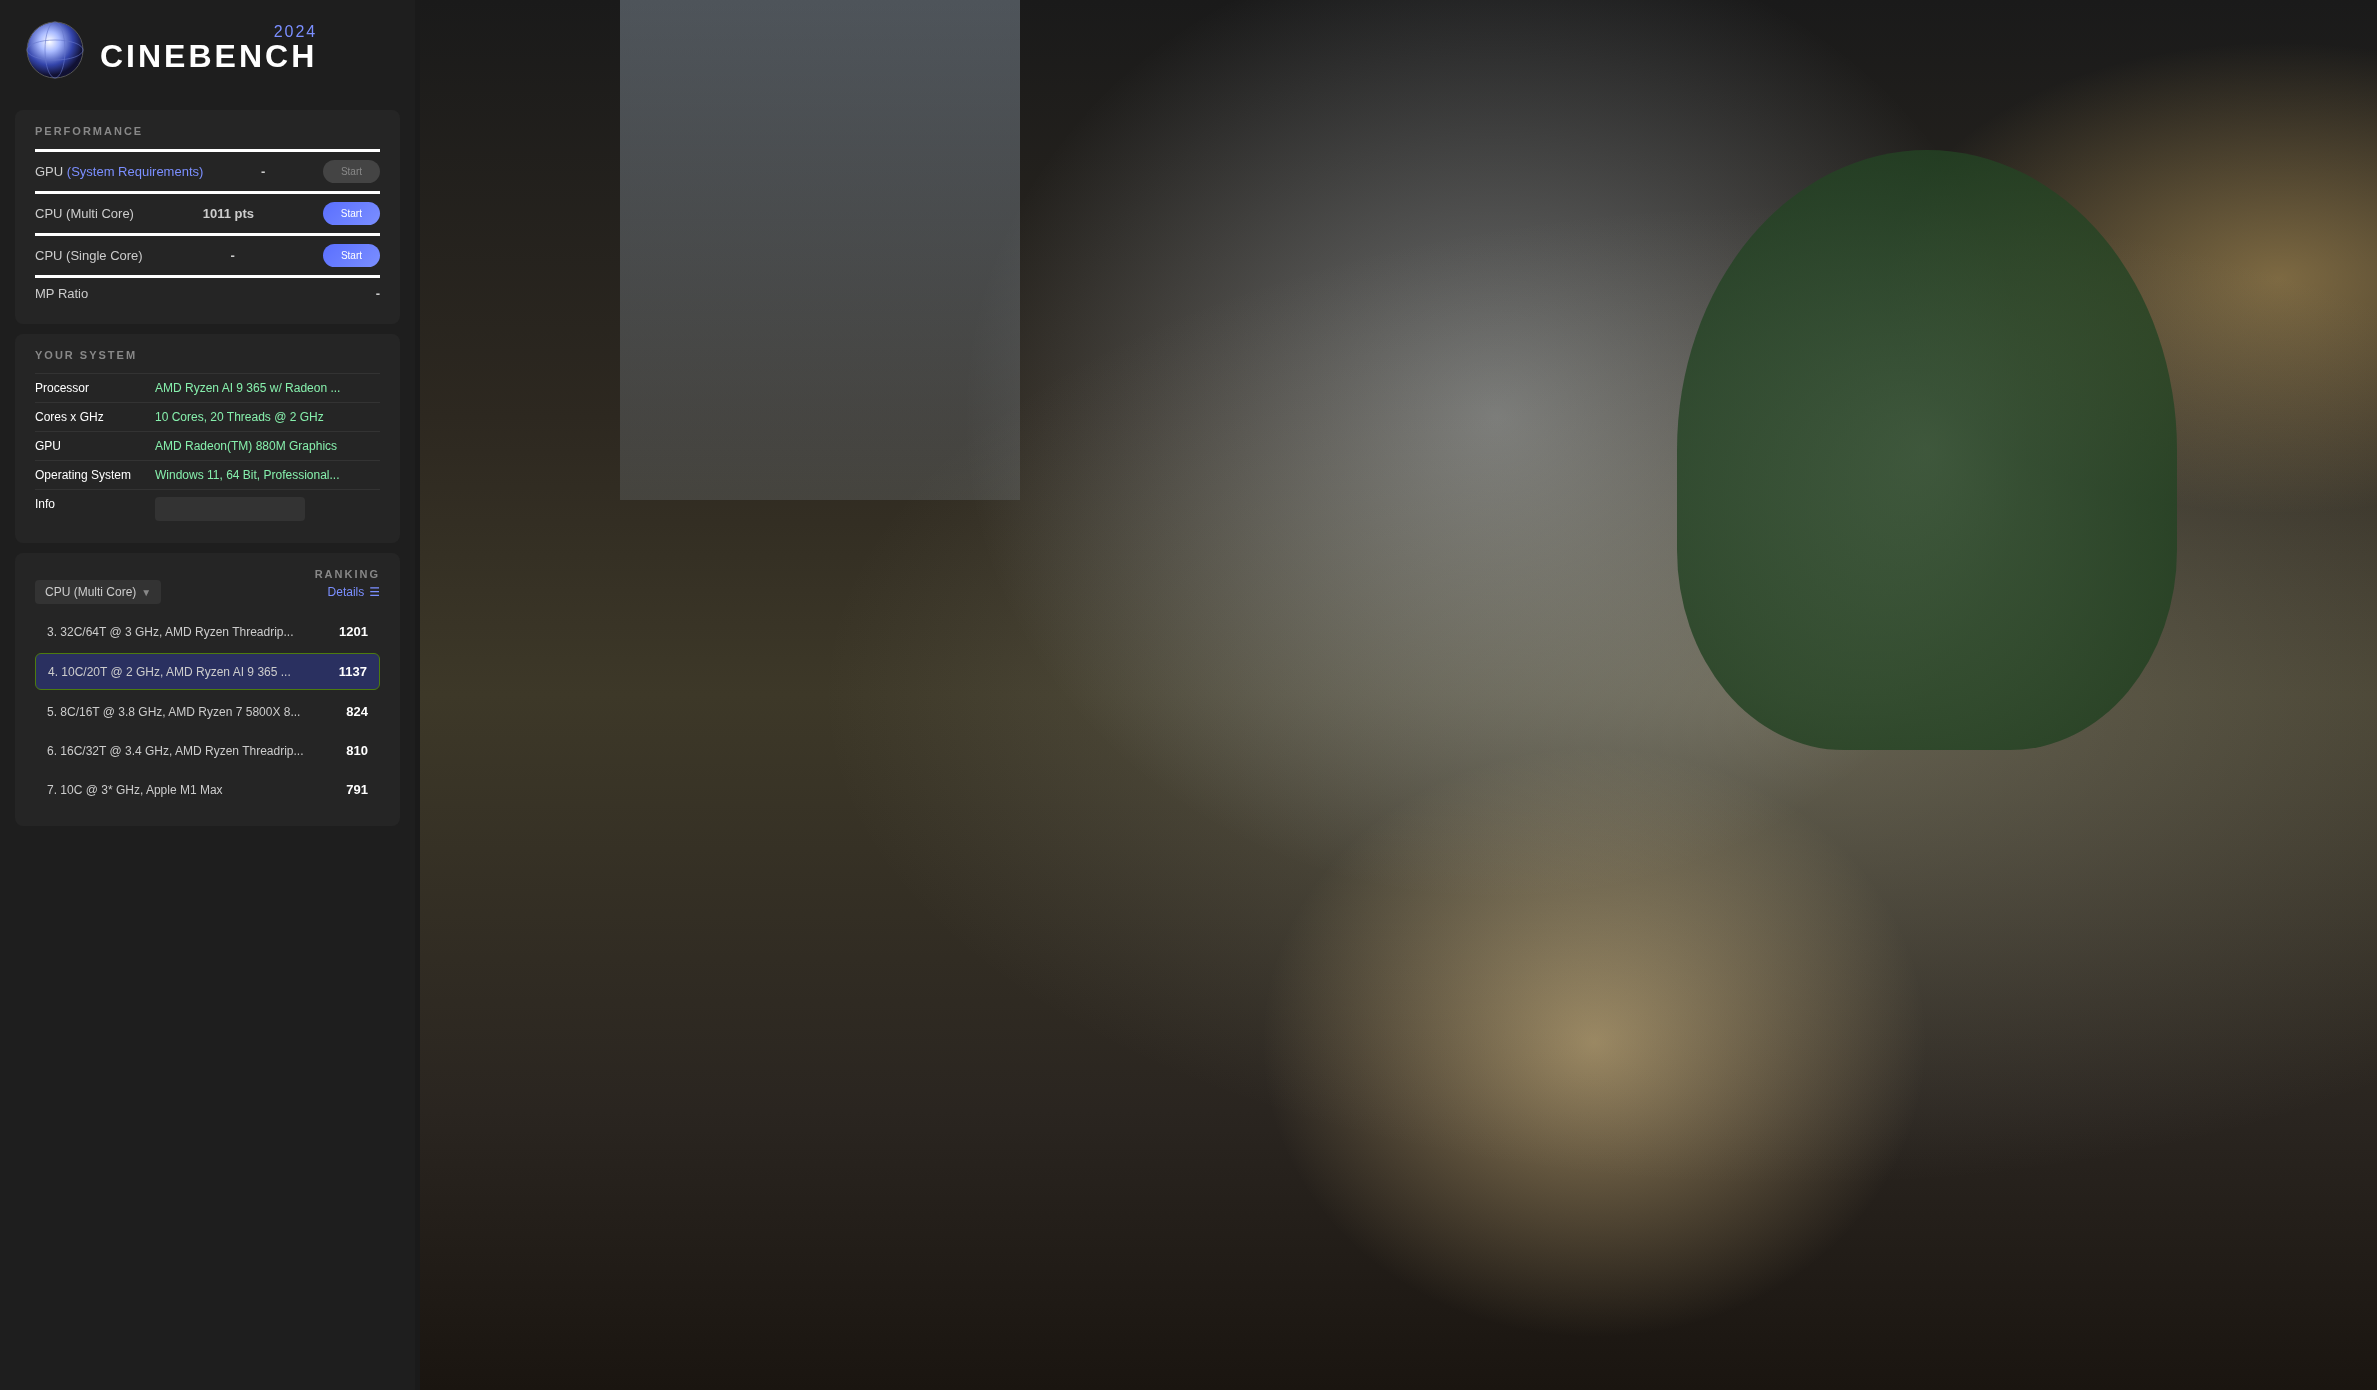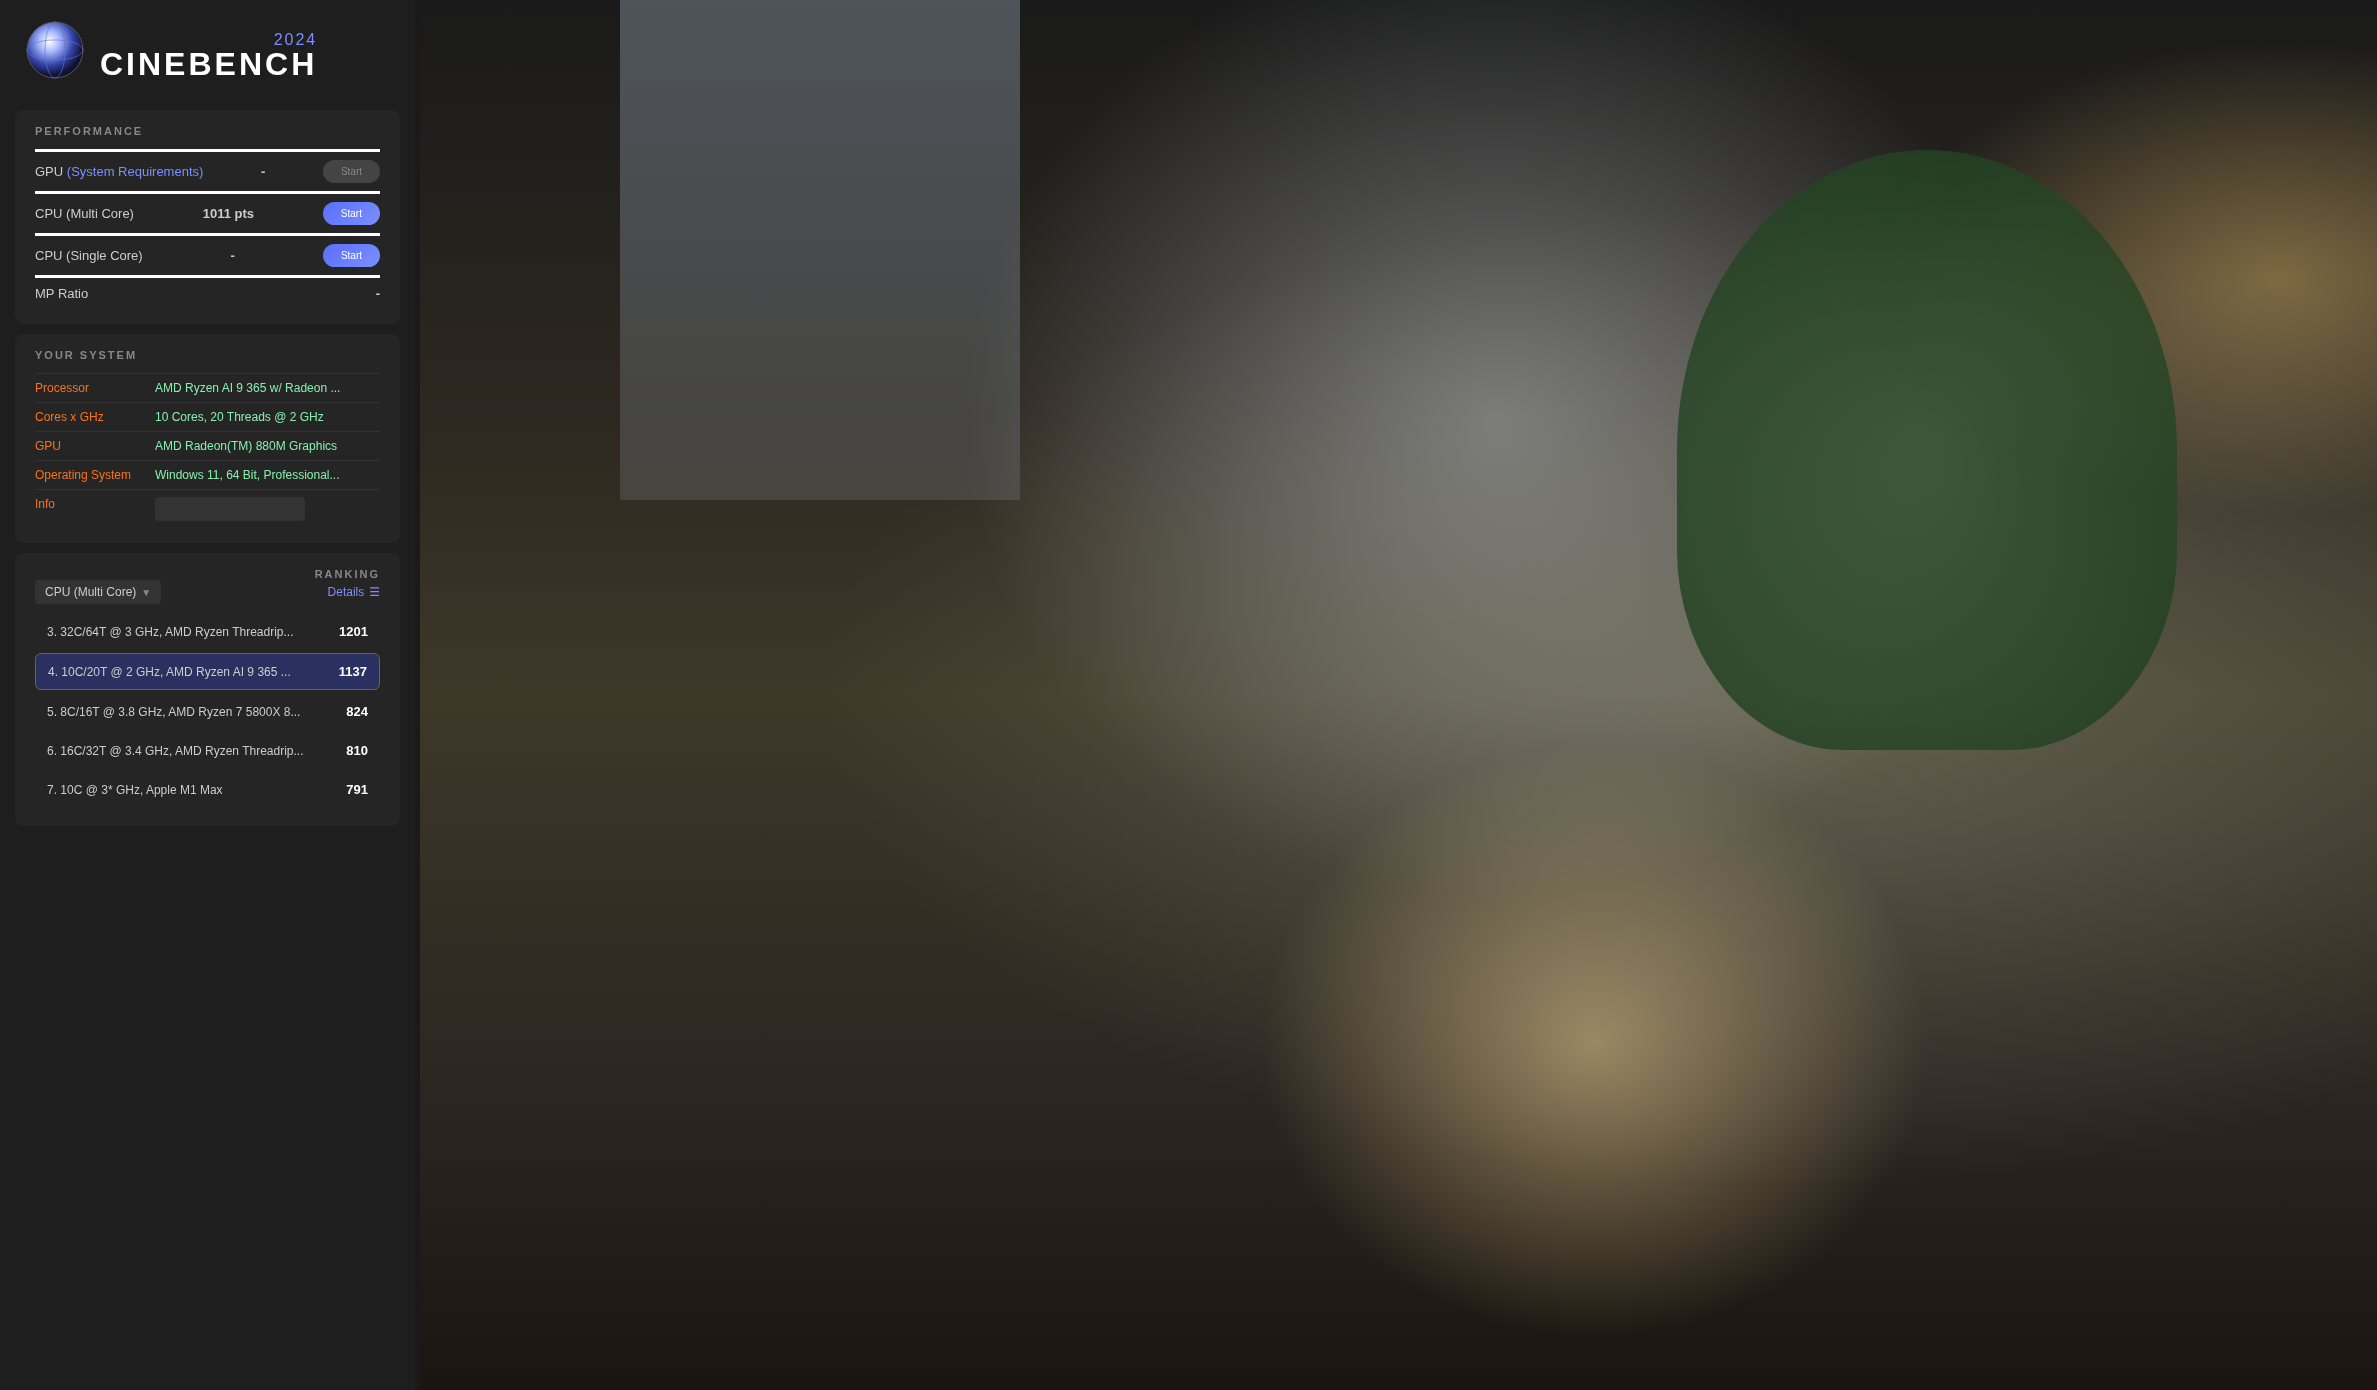--- a/index.html
+++ b/index.html
@@ -79,21 +79,21 @@
       left: 0;
       width: 415px;
       height: 100%;
       background-color: #1e1e1e;
       z-index: 10;
     }
 
     
     .header {
       display: flex;
-      align-items: flex-end;
+      align-items: center;
       padding: 20px 25px;
       gap: 15px;
     }
 
     .logo-icon {
       width: 60px;
       height: 60px;
       flex-shrink: 0;
     }
 
@@ -188,21 +188,21 @@
       border-top: 1px solid #333333;
       gap: 10px;
     }
 
     .info-row:first-of-type {
       border-top: none;
     }
 
     .info-key {
       font-size: 12px;
-      color: #f97316;
+      color: #ffffff;
       min-width: 110px;
       flex-shrink: 0;
     }
 
     .info-val {
       font-size: 12px;
       color: #86efac;
       font-weight: 500;
       word-break: break-word;
     }

